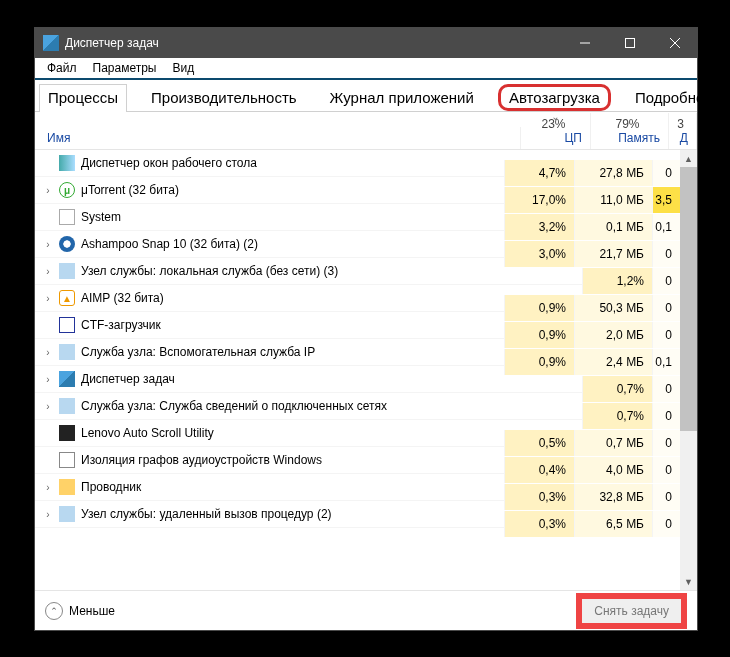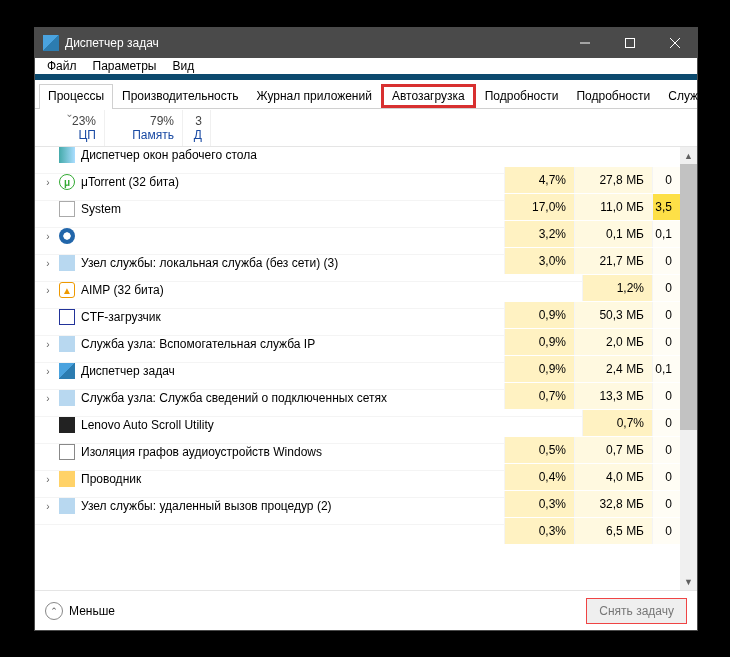--- a/index.html
+++ b/index.html
@@ -45,49 +45,49 @@
     display: flex; align-items: center; justify-content: center;
     color: #fff;
   }
   .title-btn svg { width: 10px; height: 10px; }
   
   .menubar {
     height: 22px;
     display: flex;
     align-items: center;
     padding: 0 4px;
-    border-bottom: 6px solid #0c4a6e;
+    border-bottom: 2px solid #0c4a6e;
     flex-shrink: 0;
   }
   .menu-item { padding: 2px 8px; }
   
   .tabs {
     display: flex;
     padding: 4px 4px 0 4px;
     border-bottom: 1px solid #d0d0d0;
     flex-shrink: 0;
   }
   .tab {
     padding: 4px 8px;
     border: 1px solid transparent;
     border-bottom: none;
-    margin-right: 0px;
-    font-size: 12px;
+    margin-right: 15px;
+    font-size: 15px;
     white-space: nowrap;
     position: relative;
   }
   .tab.active {
     border-color: #d0d0d0;
     background: #fff;
     margin-bottom: -1px;
     padding-bottom: 5px;
   }
   .tab.highlight {
     border: 3px solid #d83030;
-    border-radius: 0;
+    border-radius: 10px;
     padding: 2px 8px;
     font-weight: 400;
   }
   
   .thead {
     display: flex;
     border-bottom: 1px solid #e5e5e5;
     flex-shrink: 0;
     height: 38px;
     align-items: flex-end;
@@ -103,21 +103,21 @@
     justify-content: flex-end;
     position: relative;
   }
   .th.name-col {
     flex: 1;
     text-align: left;
     color: #1a4aa3;
     justify-content: flex-end;
     padding-left: 12px;
   }
-  .th .pct { color: #444; }
+  .th .pct { color: #444; text-align: center; }
   .th.sorted::before {
     content: "⌄";
     position: absolute;
     top: -2px;
     left: 50%;
     transform: translateX(-50%);
     color: #777;
     font-size: 10px;
   }
   .col-cpu { width: 70px; }
@@ -130,21 +130,21 @@
     position: relative;
   }
   .scroll-area {
     position: absolute;
     left: 0; right: 17px; top: 0; bottom: 0;
     overflow: hidden;
   }
   .row {
     display: flex;
     height: 27px;
-    align-items: flex-start;
+    align-items: center;
     border-bottom: 1px solid #f4f4f4;
   }
   .cell-name {
     flex: 1;
     display: flex;
     align-items: center;
     padding-left: 6px;
     overflow: hidden;
     white-space: nowrap;
   }
@@ -215,21 +215,21 @@
   .less-circle {
     width: 18px; height: 18px;
     border: 1px solid #888;
     border-radius: 50%;
     display: flex; align-items: center; justify-content: center;
     font-size: 9px; color: #555;
   }
   .end-task {
     margin-left: auto;
     padding: 5px 12px;
-    border: 1px solid #ef4444;
+    border: 6px solid #ef4444;
     background: #efefef;
     color: #777;
   }
   
   .ico-dwm { background: linear-gradient(90deg,#4aa,#adf); }
   .ico-ut { background:#fff; border:1px solid #3a3; color:#3a3; border-radius:50%; font-weight:bold; }
   .ico-sys { background: #fff; border:1px solid #aaa; }
   .ico-ash { background: radial-gradient(circle,#fff 30%,#26a 35%); border-radius:50%; }
   .ico-svc { background: #b8d8f0; }
   .ico-aimp { background:#fff; color:#e90; border:1px solid #e90; border-radius:3px; font-weight:bold; }
@@ -277,20 +277,23 @@
     <div class="tab active">Процессы</div>
     <div class="tab">Производительность</div>
     <div class="tab">Журнал приложений</div>
     <div class="tab highlight">Автозагрузка</div>
     <div class="tab">Подробности</div>
     <div class="tab">Подробности</div>
     <div class="tab">Службы</div>
   </div>
 
   <div class="thead">
+    <div class="th name-col">
+      <span>Имя</span>
+    </div>
     <div class="th col-cpu sorted">
       <span class="pct">23%</span>
       <span>ЦП</span>
     </div>
     <div class="th col-mem">
       <span class="pct">79%</span>
       <span>Память</span>
     </div>
     <div class="th col-disk">
       <span class="pct">3</span>
@@ -327,20 +330,21 @@
             <span>System</span>
           </div>
           <div class="cell cpu">3,2%</div>
           <div class="cell mem">0,1 МБ</div>
           <div class="cell disk">0,1</div>
         </div>
         <div class="row">
           <div class="cell-name">
             <span class="expander">›</span>
             <span class="proc-icon ico-ash"></span>
+            <span>Ashampoo Snap 10 (32 бита) (2)</span>
           </div>
           <div class="cell cpu">3,0%</div>
           <div class="cell mem">21,7 МБ</div>
           <div class="cell disk">0</div>
         </div>
         <div class="row">
           <div class="cell-name">
             <span class="expander">›</span>
             <span class="proc-icon ico-svc"></span>
             <span>Узел службы: локальная служба (без сети) (3)</span>
@@ -378,21 +382,20 @@
           <div class="cell mem">2,4 МБ</div>
           <div class="cell disk">0,1</div>
         </div>
         <div class="row">
           <div class="cell-name">
             <span class="expander">›</span>
             <span class="proc-icon ico-tm"></span>
             <span>Диспетчер задач</span>
           </div>
           <div class="cell cpu">0,7%</div>
-          <div class="cell mem">13,3 МБ</div>
           <div class="cell disk">0</div>
         </div>
         <div class="row">
           <div class="cell-name">
             <span class="expander">›</span>
             <span class="proc-icon ico-svc"></span>
             <span>Служба узла: Служба сведений о подключенных сетях</span>
           </div>
           <div class="cell cpu">0,7%</div>
           <div class="cell disk">0</div>

